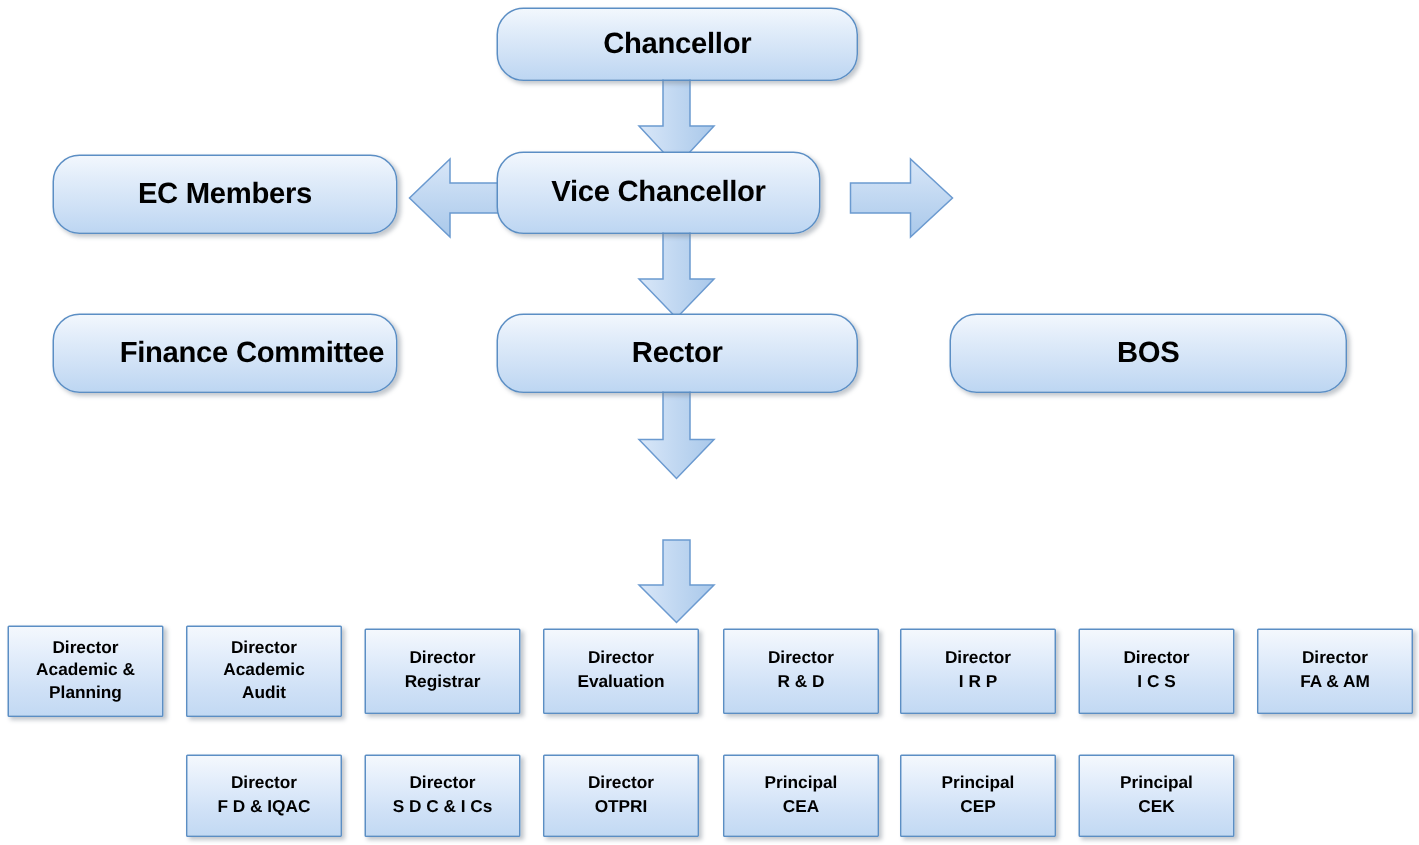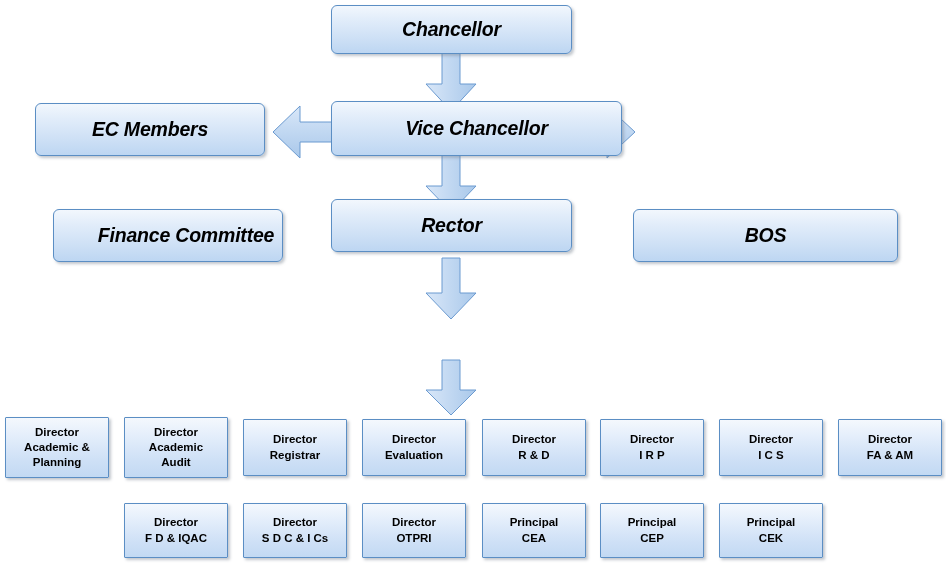--- a/index.html
+++ b/index.html
@@ -16,34 +16,33 @@
     height: 563px;
     background: #ffffff;
     overflow: hidden;
   }
 
   
   .node {
     position: absolute;
     box-sizing: border-box;
     border: 1px solid #5b8ec4;
-    border-radius: 6px;
+    border-radius: 18px;
     background: linear-gradient(to bottom, #f2f7fd 0%, #e2edfa 28%, #ccdff5 72%, #bdd6f2 100%);
     box-shadow: 2px 2px 3px rgba(120,130,145,0.45);
     display: flex;
     align-items: center;
     justify-content: center;
     text-align: center;
     color: #000000;
     font-weight: bold;
     font-size: 19.5px;
     letter-spacing: -0.2px;
     line-height: 1.1;
     padding: 0 6px;
-    font-style: italic;
   }
 
   
   .leaf {
     position: absolute;
     box-sizing: border-box;
     border: 1px solid #5b8ec4;
     border-radius: 1px;
     background: linear-gradient(to bottom, #f4f8fd 0%, #e4eefb 30%, #cee0f6 72%, #c2d9f3 100%);
     box-shadow: 2px 2px 3px rgba(120,130,145,0.45);
@@ -121,34 +120,34 @@
   <div class="arrow" style="left:425px; top:360px;">
     <svg width="52" height="56" viewBox="0 0 52 56">
       <path class="arrow-body" d="M17,0 L35,0 L35,30 L51,30 L26,55 L1,30 L17,30 Z"></path>
     </svg>
   </div>
 
   <div class="node" style="left:331px; top:5px; width:241px; height:49px;">
     <span>Chancellor</span>
   </div>
 
-  <div class="node" style="left:331px; top:101px; width:291px; height:55px;text-align:center;">
+  <div class="node" style="left:331px; top:101px; width:216px; height:55px;text-align:center;">
     <span>Vice Chancellor</span>
   </div>
 
   <div class="node" style="left:35px; top:103px; width:230px; height:53px;text-align:right;">
     <span>EC Members</span>
   </div>
 
 
-  <div class="node" style="left:53px; top:209px; width:230px; height:53px;padding-left:42px;">
+  <div class="node" style="left:35px; top:209px; width:230px; height:53px;padding-left:42px;">
     <span>Finance Committee</span>
   </div>
 
-  <div class="node" style="left:331px; top:199px; width:241px; height:53px;">
+  <div class="node" style="left:331px; top:209px; width:241px; height:53px;">
     <span>Rector</span>
   </div>
 
   <div class="node" style="left:633px; top:209px; width:265px; height:53px;text-align:center;">
     <span>BOS</span>
   </div>
 
 
   <div class="leaf" style="left:5px; top:417px; width:104px; height:61px;">
     <span class="l1">Director</span>

